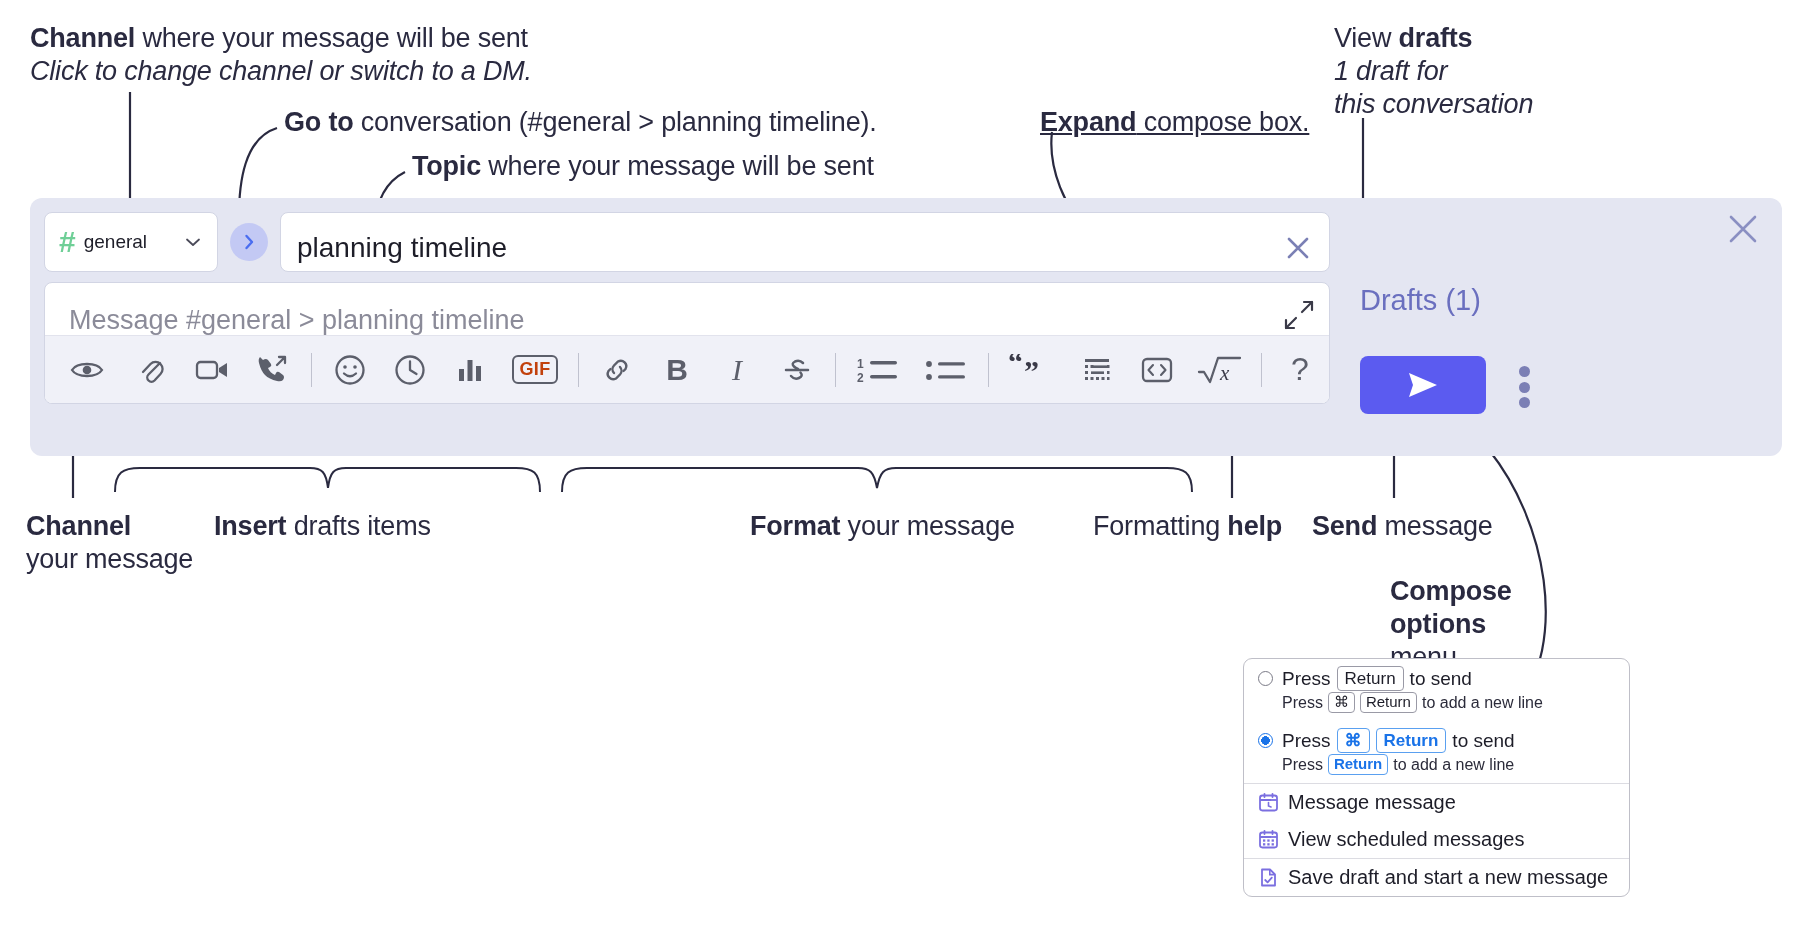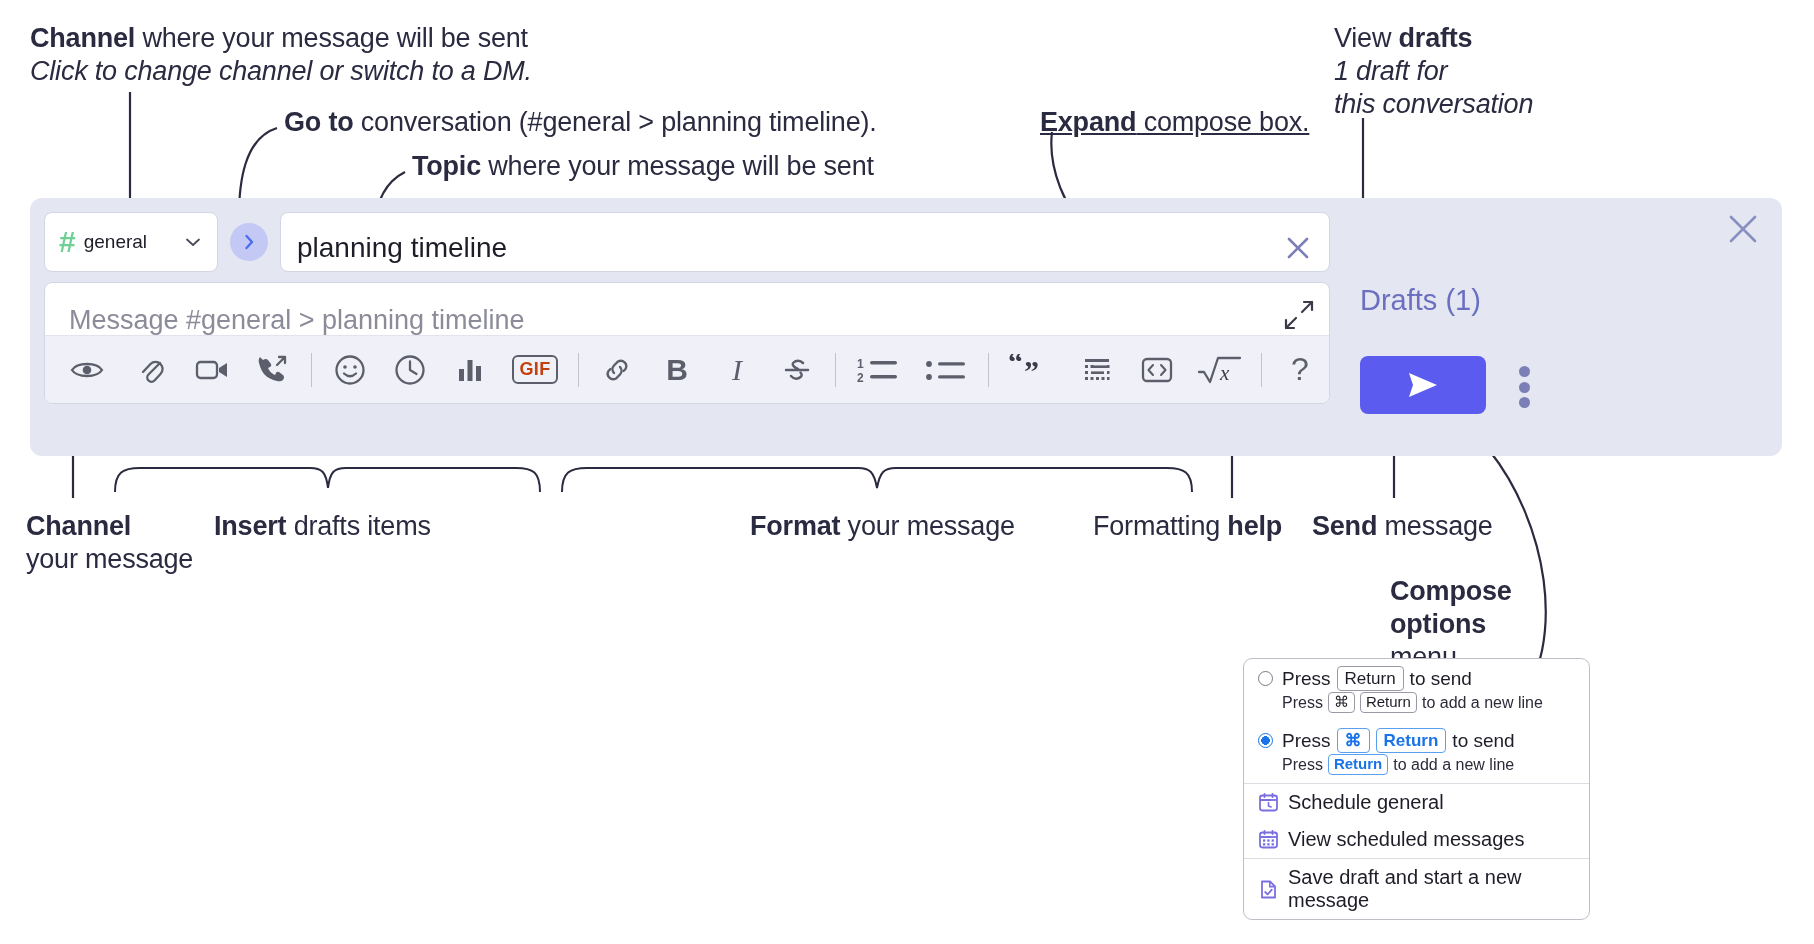--- a/index.html
+++ b/index.html
@@ -229,21 +229,21 @@
     width: 11px; height: 11px;
     border-radius: 50%;
     background: #7b7fb5;
   }
 
   
   #options-menu {
     position: absolute;
     left: 1243px;
     top: 658px;
-    width: 347px;
+    width: 387px;
     background: #ffffff;
     border: 1px solid #bfbfc8;
     border-radius: 9px;
     box-sizing: border-box;
     font-size: 19px;
     color: #1d1d28;
     overflow: hidden;
   }
   .opt-radio-row {
     display: flex;
@@ -630,21 +630,21 @@
 
   <div class="menu-sep"></div>
 
   <div class="menu-row">
     <svg width="21" height="21" viewBox="0 0 21 21">
       <rect x="2" y="3.5" width="17" height="15" rx="2.4" fill="none" stroke="#7b6fe0" stroke-width="1.8"></rect>
       <path d="M2 8 L19 8" stroke="#7b6fe0" stroke-width="1.8"></path>
       <path d="M6.5 1.8 L6.5 5 M14.5 1.8 L14.5 5" stroke="#7b6fe0" stroke-width="1.8" stroke-linecap="round"></path>
       <path d="M10.5 10.5 L10.5 14 L13 15" fill="none" stroke="#7b6fe0" stroke-width="1.6" stroke-linecap="round"></path>
     </svg>
-    <span>Schedule general</span>
+    <span>Message message</span>
   </div>
 
   <div class="menu-row">
     <svg width="21" height="21" viewBox="0 0 21 21">
       <rect x="2" y="3.5" width="17" height="15" rx="2.4" fill="none" stroke="#7b6fe0" stroke-width="1.8"></rect>
       <path d="M2 8 L19 8" stroke="#7b6fe0" stroke-width="1.8"></path>
       <path d="M6.5 1.8 L6.5 5 M14.5 1.8 L14.5 5" stroke="#7b6fe0" stroke-width="1.8" stroke-linecap="round"></path>
       <g fill="#7b6fe0">
         <rect x="5" y="10.4" width="2.3" height="2.3"></rect>
           <rect x="9.3" y="10.4" width="2.3" height="2.3"></rect>

